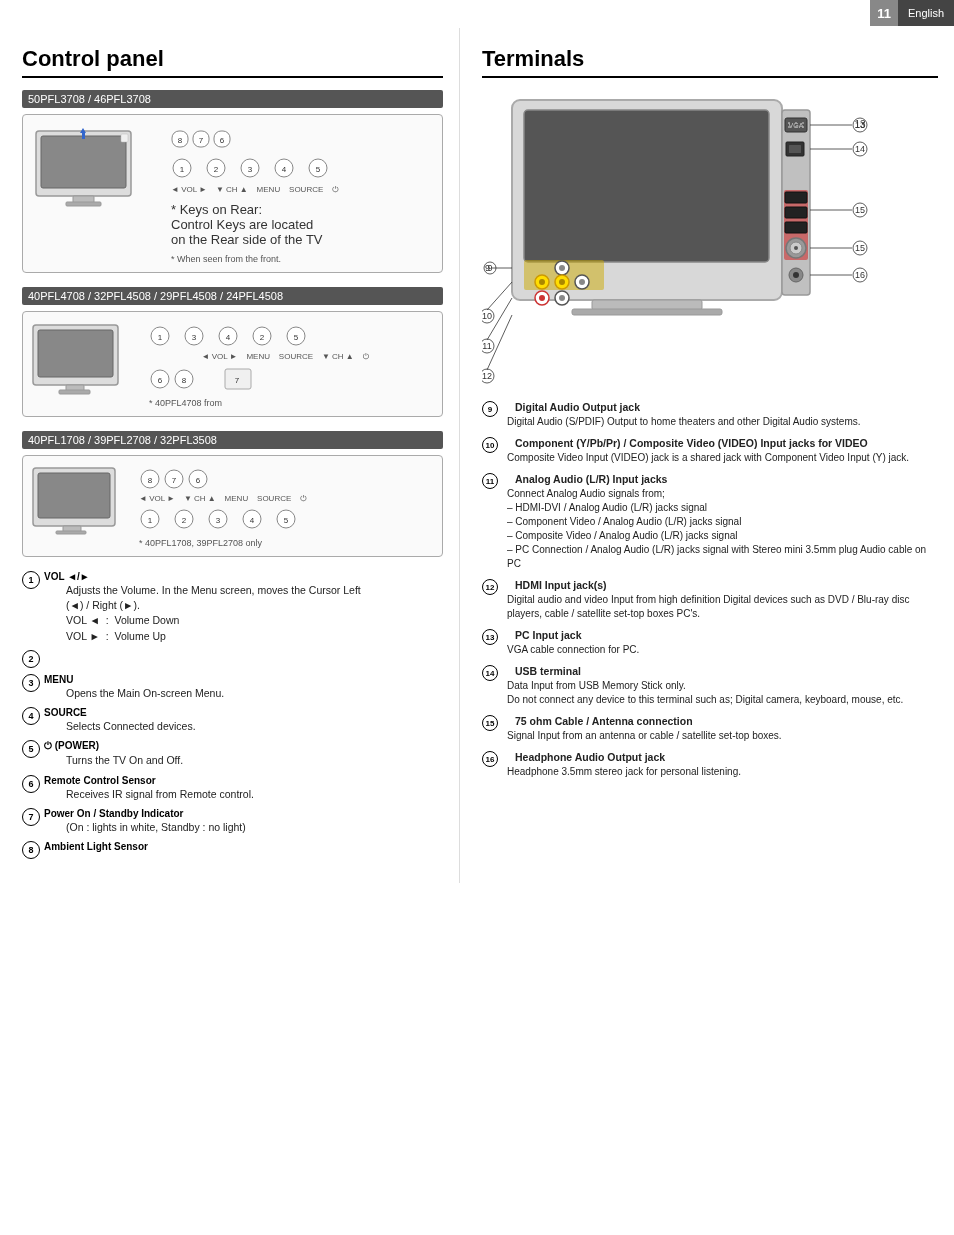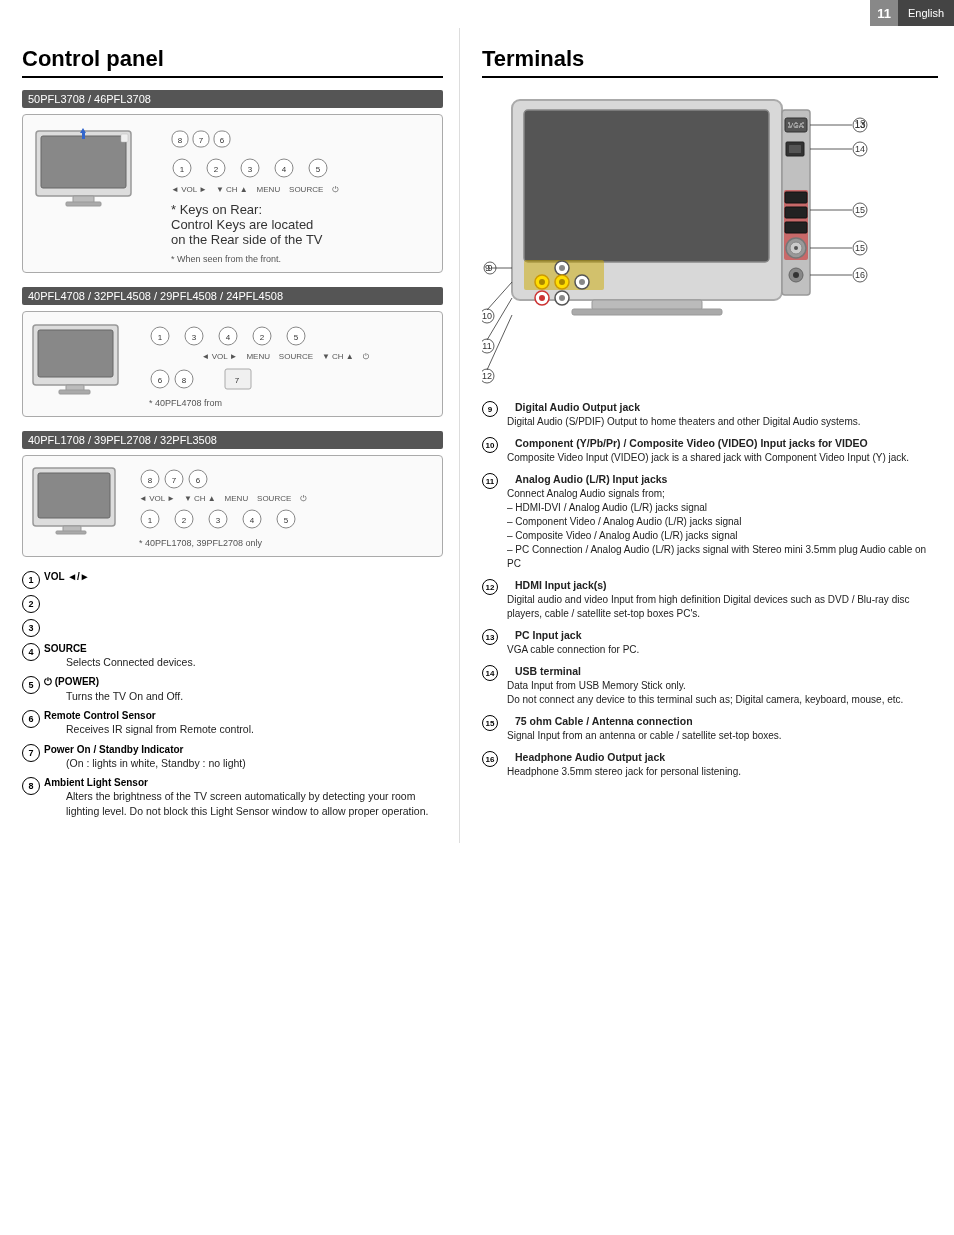--- a/index.html
+++ b/index.html
@@ -315,29 +315,39 @@
         </div>
       </div>
     </div>
 
     <div>
 
       <div class="desc-row">
         <span class="item-num-circle">1</span>
         <div>
           <div class="desc-title">VOL ◄/►</div>
+          <div class="desc-body">
+            Adjusts the Volume. In the Menu screen, moves the Cursor Left<br>
+            (◄) / Right (►).<br>
+            VOL ◄ &nbsp;:&nbsp; Volume Down<br>
+            VOL ► &nbsp;:&nbsp; Volume Up
+          </div>
         </div>
       </div>
 
       <div class="desc-row">
         <span class="item-num-circle">2</span>
       </div>
 
       <div class="desc-row">
         <span class="item-num-circle">3</span>
+        <div>
+          <div class="desc-title">MENU</div>
+          <div class="desc-body">Opens the Main On-screen Menu.</div>
+        </div>
       </div>
 
       <div class="desc-row">
         <span class="item-num-circle">4</span>
         <div>
           <div class="desc-title">SOURCE</div>
           <div class="desc-body">Selects Connected devices.</div>
         </div>
       </div>
 
@@ -362,21 +372,20 @@
         <div>
           <div class="desc-title">Power On / Standby Indicator</div>
           <div class="desc-body">(On : lights in white, Standby : no light)</div>
         </div>
       </div>
 
       <div class="desc-row">
         <span class="item-num-circle">8</span>
         <div>
           <div class="desc-title">Ambient Light Sensor</div>
-          <div class="desc-body">Alters the brightness of the TV screen automatically by detecting your room lighting level. Do not block this Light Sensor window to allow proper operation.</div>
         </div>
       </div>
     </div>
   </div>
 
   <div class="col-right">
     <div class="section-title">Terminals</div>
 
     <div class="terminal-svg-container">
       <svg width="440" height="310">

